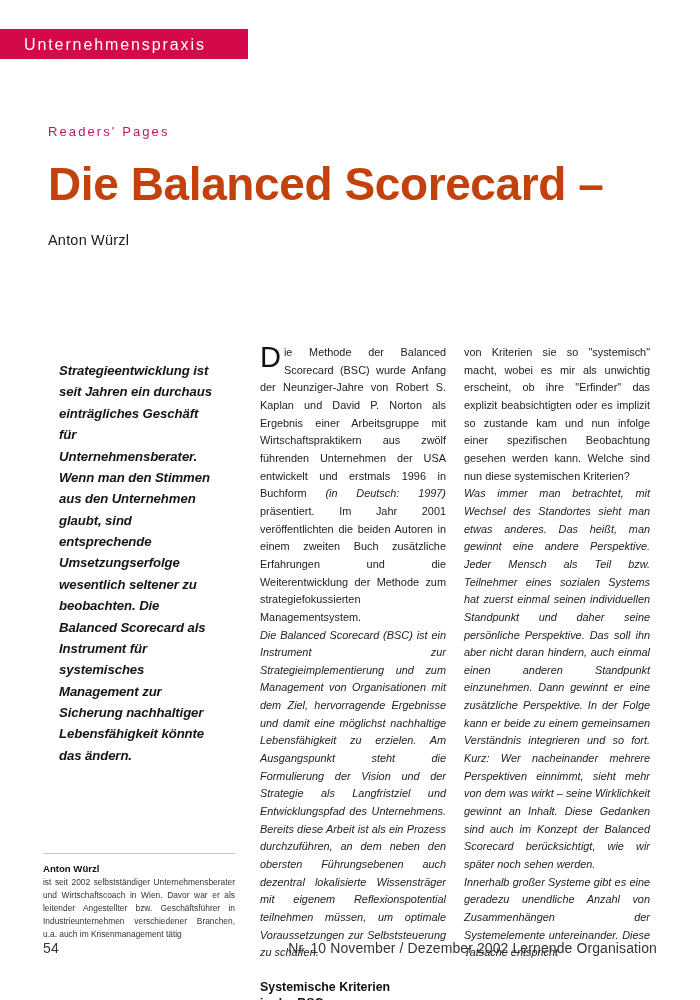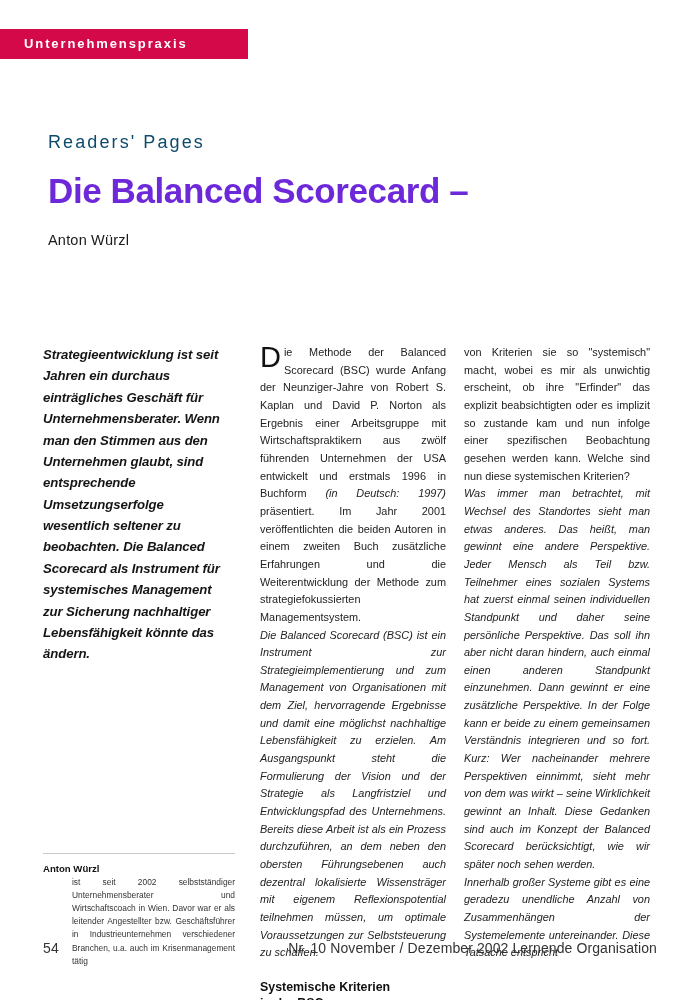--- a/index.html
+++ b/index.html
@@ -23,47 +23,47 @@
     left: 0;
     top: 29px;
     width: 248px;
     height: 30px;
     background: #d4094a;
   }
   .banner-label {
     position: absolute;
     left: 24px;
     top: 7px;
-    font-size: 13px;
+    font-size: 16px;
     letter-spacing: 1.9px;
     color: #ffffff;
-    font-weight: 700;
+    font-weight: 400;
     white-space: nowrap;
   }
 
   
   .header {
     position: absolute;
     left: 48px;
     top: 120px;
     width: 600px;
   }
   .kicker {
-    font-size: 18px;
+    font-size: 13px;
     letter-spacing: 2.1px;
-    color: #0c4a6e;
-    margin: 12px 0 16px 0;
+    color: #be185d;
+    margin: 4px 0 16px 0;
     font-weight: 400;
   }
   .headline {
-    font-size: 35px;
+    font-size: 46px;
     line-height: 1.27;
     font-weight: 700;
     letter-spacing: -0.4px;
-    color: #6d28d9;
+    color: #c2410c;
     margin: 0;
   }
   .headline .ln { display: block; }
   .byline {
     margin-top: 19px;
     font-size: 14.5px;
     color: #1a1a1a;
     font-weight: 400;
     letter-spacing: 0.2px;
   }
@@ -83,21 +83,21 @@
   .col-mid   { left: 260px; width: 186px; }
   .col-right { left: 464px; width: 186px; }
 
   
   .lede {
     font-size: 13.2px;
     line-height: 1.62;
     font-style: italic;
     font-weight: 600;
     color: #151515;
-    margin: 0;
+    margin: 16px;
     letter-spacing: -0.1px;
   }
 
   
   .body-p {
     font-size: 10.9px;
     line-height: 1.62;
     text-align: justify;
     color: #222222;
     margin: 0 0 0 0;
@@ -146,21 +146,20 @@
     font-size: 9.6px;
     font-weight: 700;
     color: #111111;
     margin-bottom: 2px;
   }
   .bio-text {
     font-size: 8.4px;
     line-height: 1.56;
     text-align: justify;
     color: #333333;
-    margin-left: 29px;
   }
 
   
   .footer {
     position: absolute;
     left: 43px;
     top: 940px;
     width: 614px;
     display: flex;
     justify-content: space-between;

